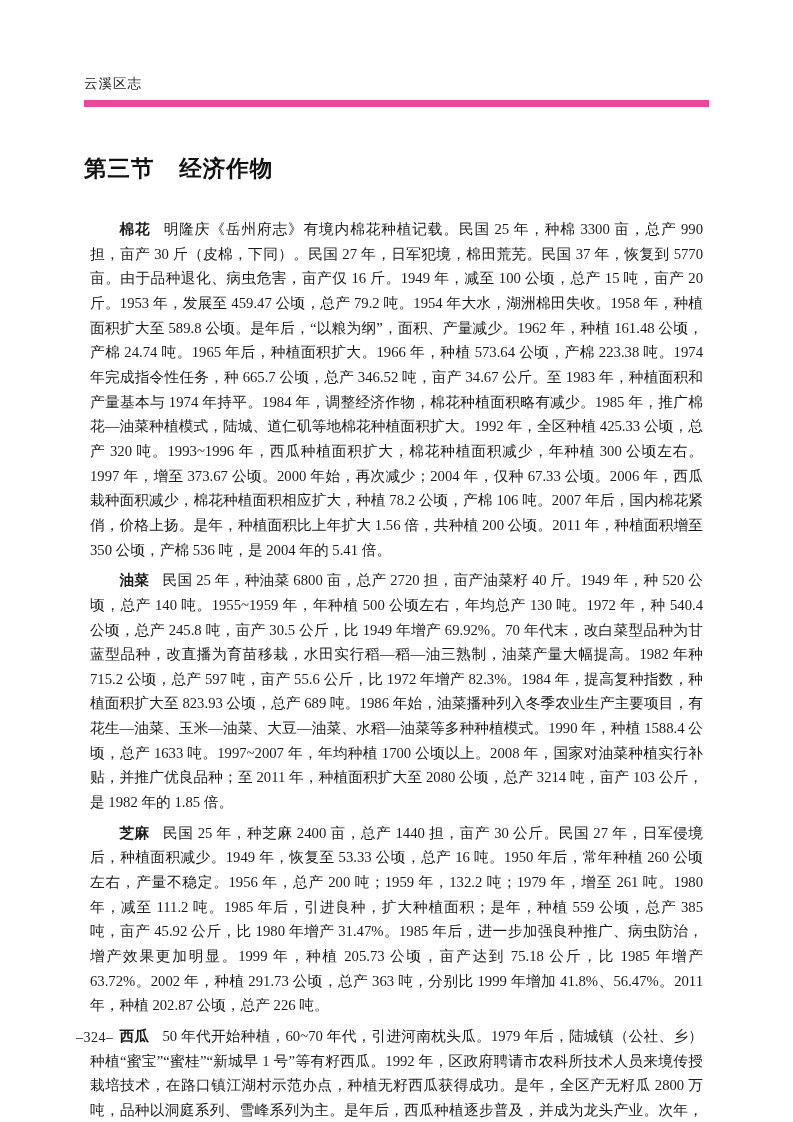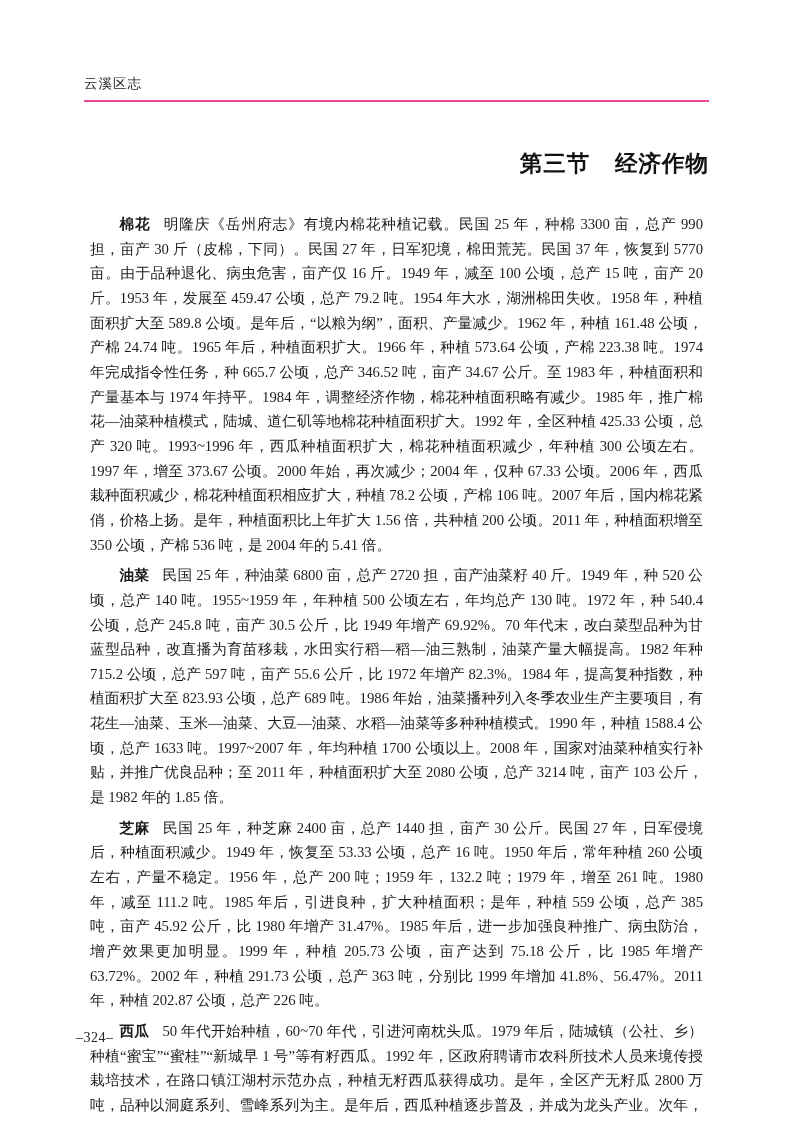--- a/index.html
+++ b/index.html
@@ -20,31 +20,31 @@
   }
   .margins {
     position: absolute;
     left: 84px;
     right: 84px;
     top: 0;
   }
   .header {
     padding-top: 74px;
     padding-bottom: 7px;
-    border-bottom: 2px solid #ec4899;
+    border-bottom: 7px solid #ec4899;
   }
   .header-title {
     font-family: "Liberation Sans", "DejaVu Sans", sans-serif;
     font-size: 13.5px;
     letter-spacing: 1px;
     color: #222;
   }
   .section-title {
     margin: 46px 0 0 0;
-    text-align: right;
+    text-align: left;
     font-family: "Liberation Sans", "DejaVu Sans", sans-serif;
     font-weight: 700;
     font-size: 22.5px;
     color: #111;
     letter-spacing: 1px;
   }
   .title-gap {
     display: inline-block;
     width: 1.1em;
   }

